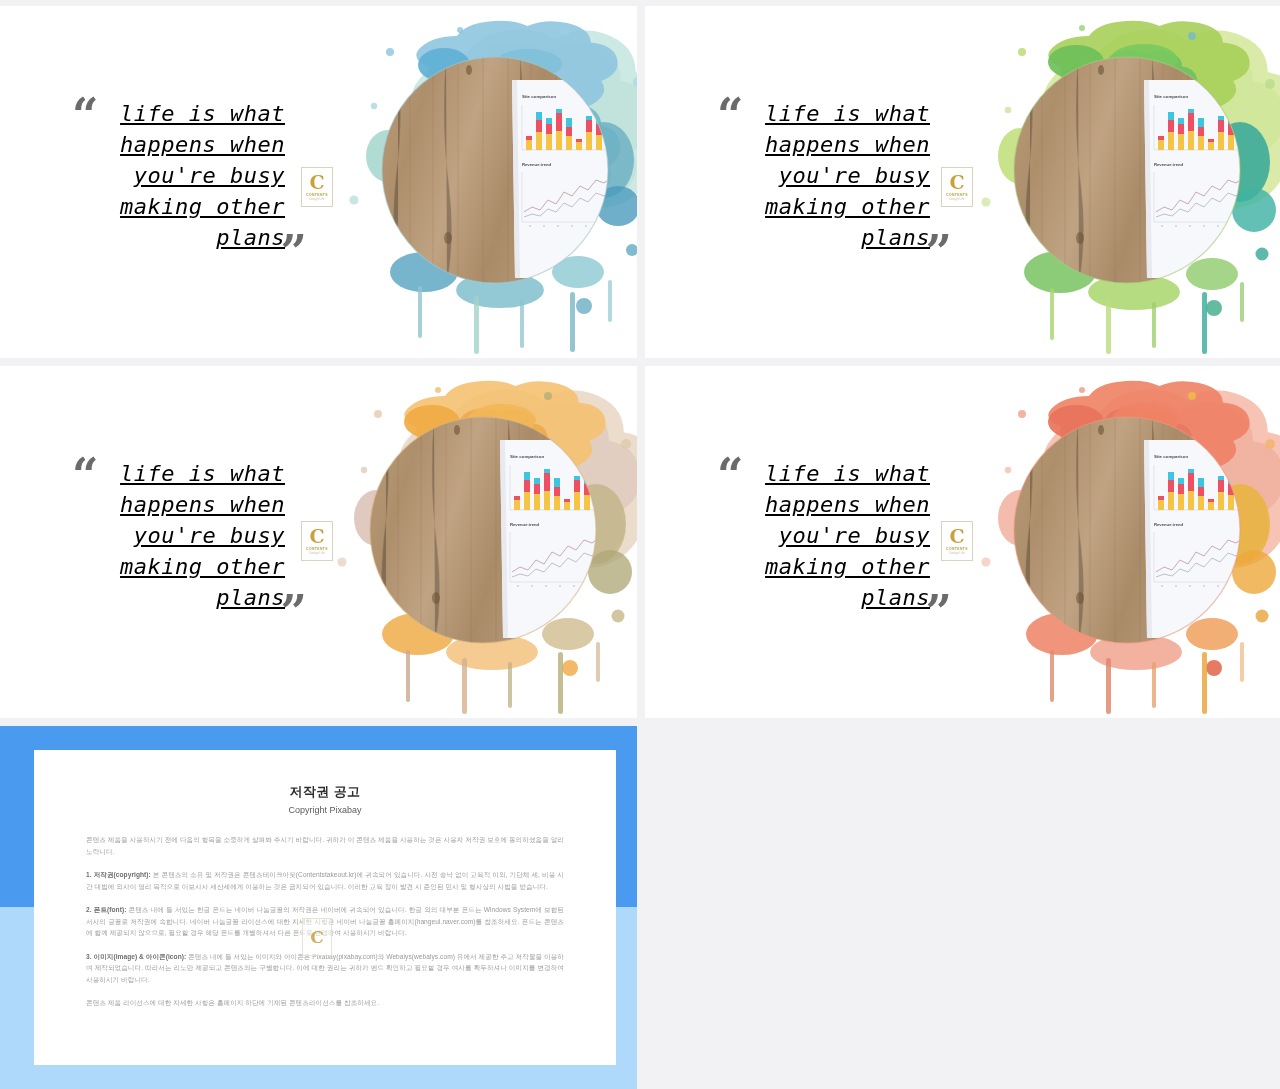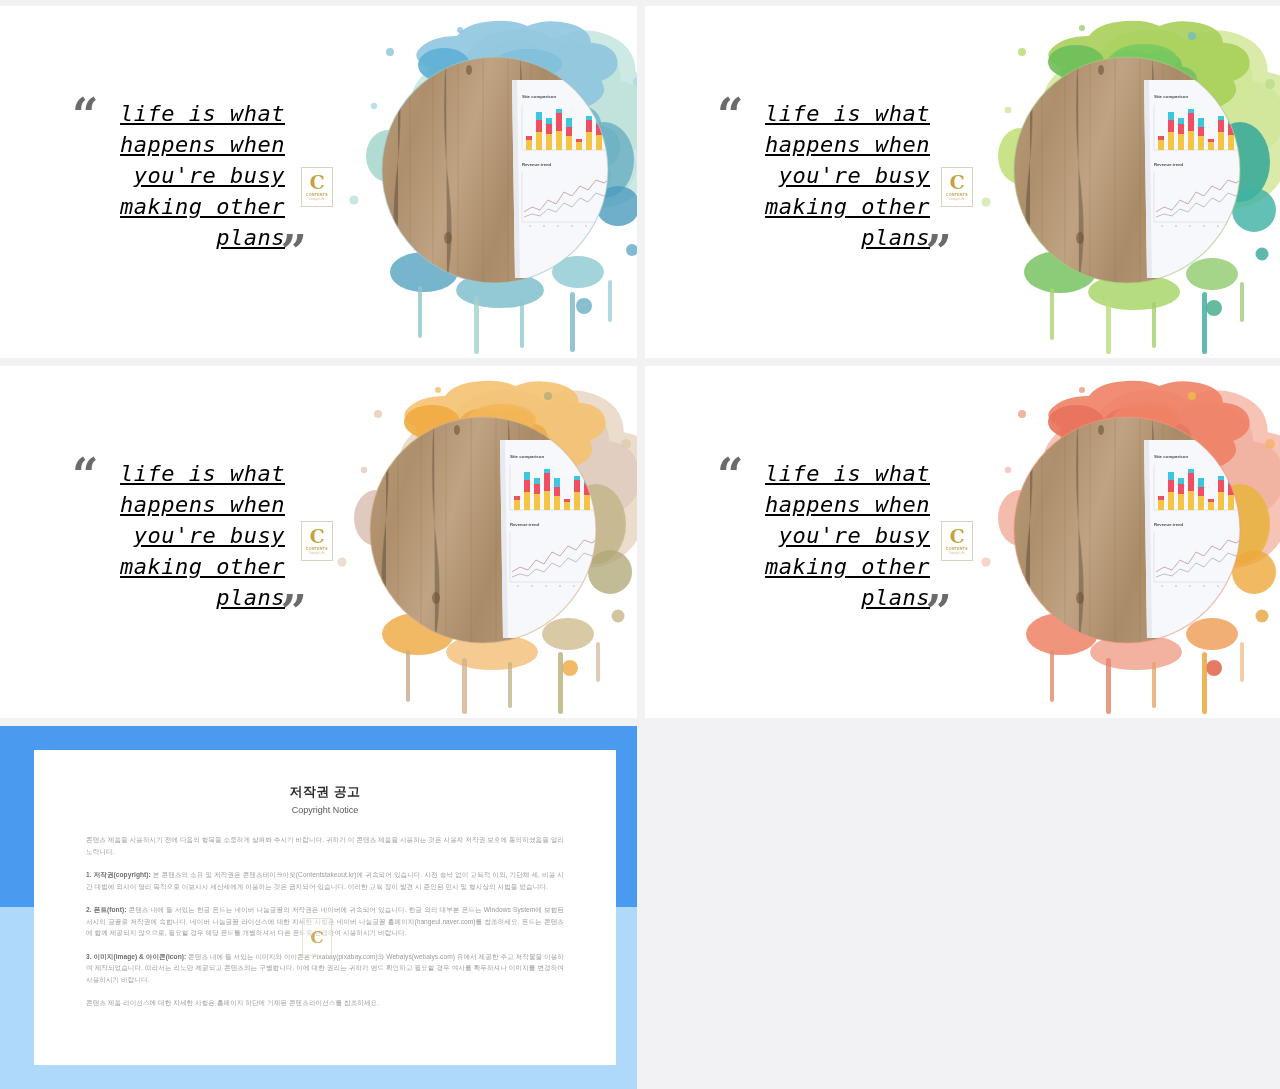--- a/index.html
+++ b/index.html
@@ -771,21 +771,21 @@
     </div>
   </div>
 
   <div class="copy-panel">
     <div class="copy-border-top"></div>
     <div class="copy-border-bot"></div>
 
     <div class="copy-inner" style="height:315px;">
       <div class="copy-content">
         <div class="copy-title">저작권 공고</div>
-        <div class="copy-subtitle">Copyright Notice</div>
+        <div class="copy-subtitle">Copyright Pixabay</div>
 
         <p class="copy-para">콘텐츠 제품을 사용하시기 전에 다음의 항목을 소중하게 살펴봐 주시기 바랍니다. 귀하가 이 콘텐츠 제품을 사용하는 것은 사용자 저작권 보호에 동의하셨음을 알리노락니다.</p>
 
         <p class="copy-para">
           <b>1. 저작권(copyright):</b><span> 본 콘텐츠의 소유 및 저작권은 콘텐츠테이크아웃(Contentstakeout.kr)에 귀속되어 있습니다. 사전 승낙 없이 교육적 이외, 기단체 세, 비용 시간 대법에 외사이 영리 목적으로 이보사사 세산세에게 이용하는 것은 금지되어 있습니다. 이러한 교육 정이 발견 시 준인된 민사 및 형사상의 사법을 받습니다.</span>
         </p>
 
         <p class="copy-para">
           <b>2. 폰트(font):</b><span> 콘텐츠 내에 들 서있는 한글 폰트는 네이버 나눔글꼴의 저작권은 네이버에 귀속되어 있습니다. 한글 외의 대부분 폰트는 Windows System에 보합된 서사의 글꼴로 저작권에 속합니다. 네이버 나눔글꼴 라이선스에 대한 자세한 사항은 네이버 나눔글꼴 홈페이지(hangeul.naver.com)를 참조하세요. 폰트는 콘텐츠에 함께 제공되지 않으므로, 필요할 경우 해당 폰트를 개별하셔서 다른 폰트로 변경하여 사용하시기 바랍니다.</span>
         </p>

